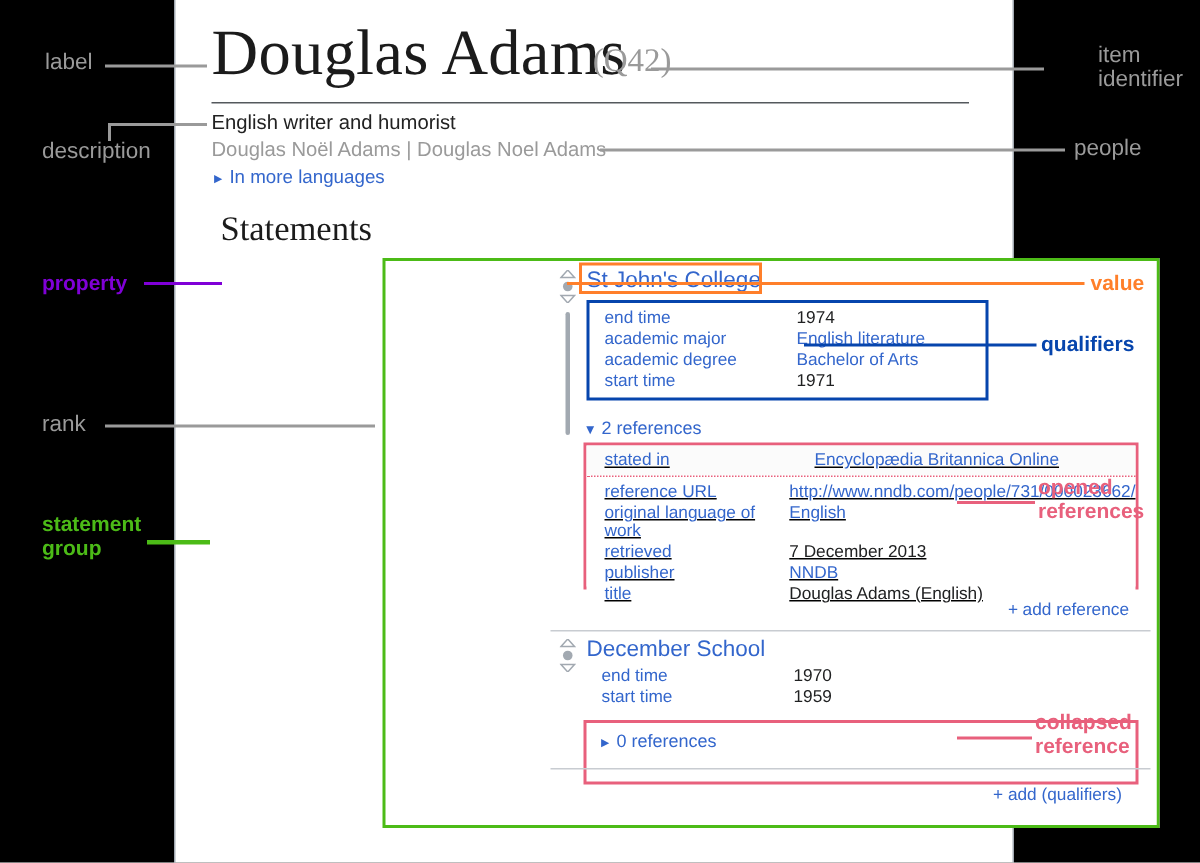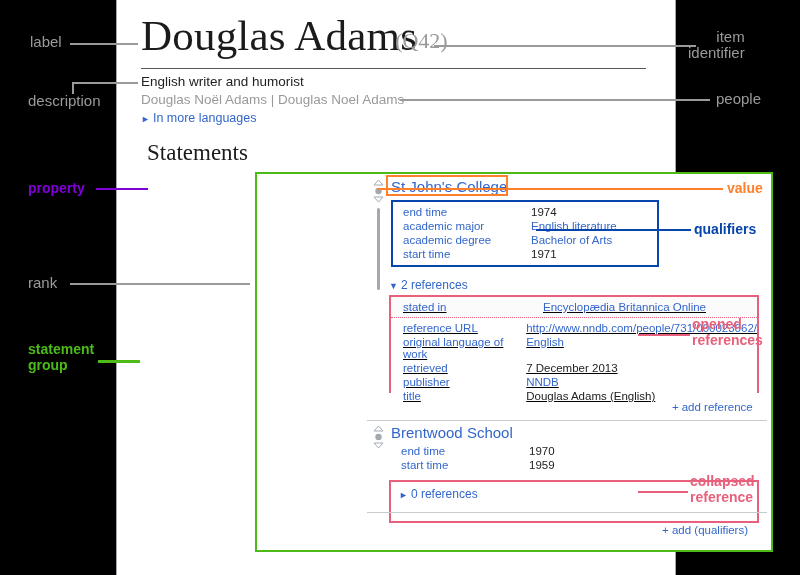--- a/index.html
+++ b/index.html
@@ -297,21 +297,21 @@
         <div class="claim">
 
           <div class="rank" style="top:252px;">
             <svg width="11" height="22" viewBox="0 0 11 22">
               <polygon points="5.5,0 10,5 1,5" fill="none" stroke="#a2a9b1" stroke-width="1"></polygon>
               <circle cx="5.5" cy="11" r="3.2" fill="#a2a9b1"></circle>
               <polygon points="5.5,22 10,17 1,17" fill="none" stroke="#a2a9b1" stroke-width="1"></polygon>
             </svg>
           </div>
 
-          <div class="value-text" style="top:250px;">Brentwood School</div>
+          <div class="value-text" style="top:250px;">December School</div>
 
           <div style="position:absolute;left:24px;top:270px;width:268px;">
             <table class="kv">
               <tbody>
                   <tr>
                 <td class="k">end time</td>
                 <td class="v">1970</td>
               </tr>
               <tr>
                 <td class="k">start time</td>
@@ -348,21 +348,21 @@
   <div class="ann" style="left: 28px; top: 180px; color: rgb(128, 0, 215); white-space: pre;">property</div>
   <div class="leader p" style="left:96px;top:188px;width:52px;"></div>
 
   <div class="ann gray" style="left: 28px; top: 275px; white-space: pre;">rank</div>
   <div class="leader g" style="left:70px;top:283px;width:180px;"></div>
 
   <div class="ann" style="left: 28px; top: 341px; color: rgb(76, 187, 23); white-space: pre;">statement
 group</div>
   <div class="leader gr" style="left:98px;top:360px;width:42px;"></div>
 
-  <div class="ann gray" style="left: 688px; top: 29px; text-align: right; white-space: pre;">item
+  <div class="ann gray" style="left: 732px; top: 29px; text-align: left; white-space: pre;">item
 identifier</div>
   <div class="leader g" style="left:434px;top:45px;width:262px;"></div>
 
   <div class="ann gray" style="left: 716px; top: 91px; white-space: pre;">people</div>
   <div class="leader g" style="left:400px;top:99px;width:310px;"></div>
 
   <div class="ann" style="left: 727px; top: 180px; color: rgb(255, 127, 42); white-space: pre;">value</div>
   <div class="leader o" style="left:378px;top:188px;width:345px;"></div>
 
   <div class="ann" style="left: 694px; top: 221px; color: rgb(6, 69, 173); white-space: pre; text-align: right;">qualifiers</div>

